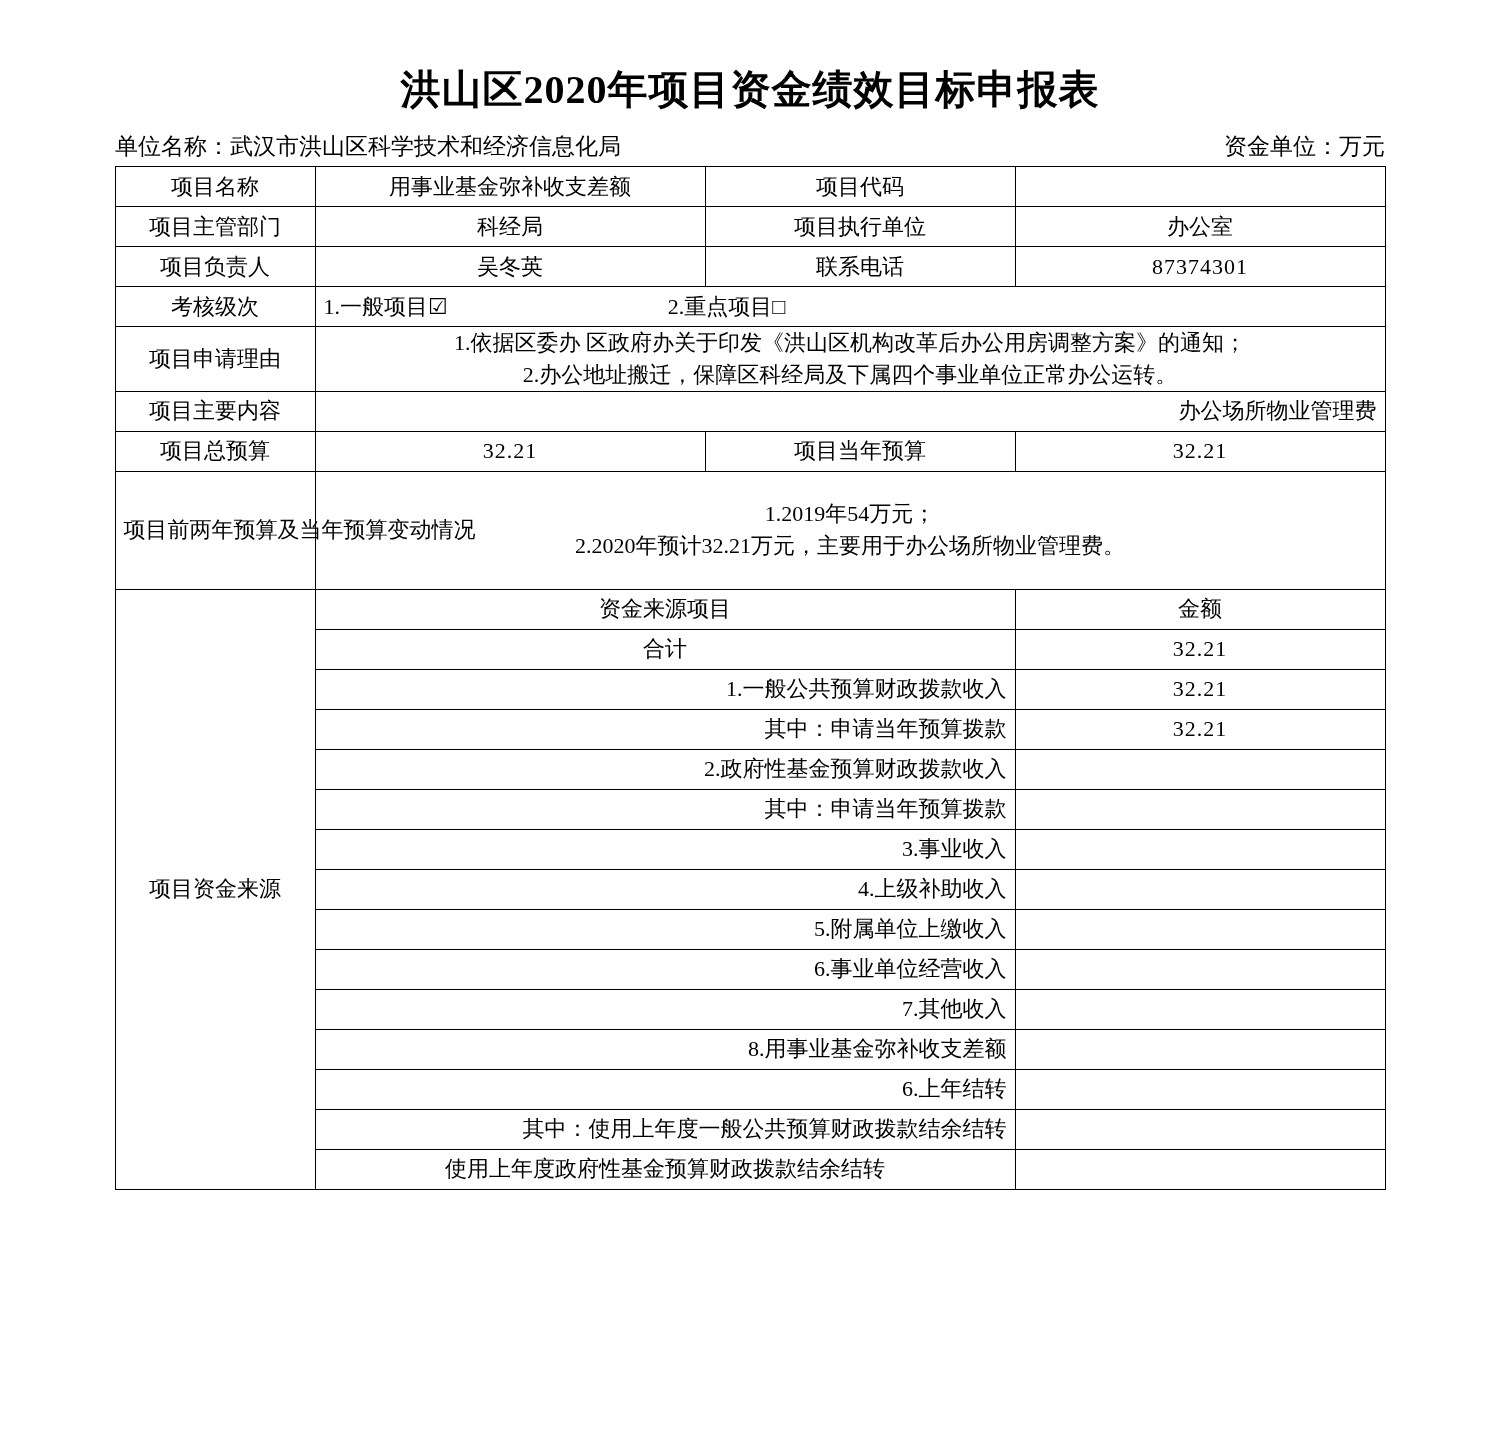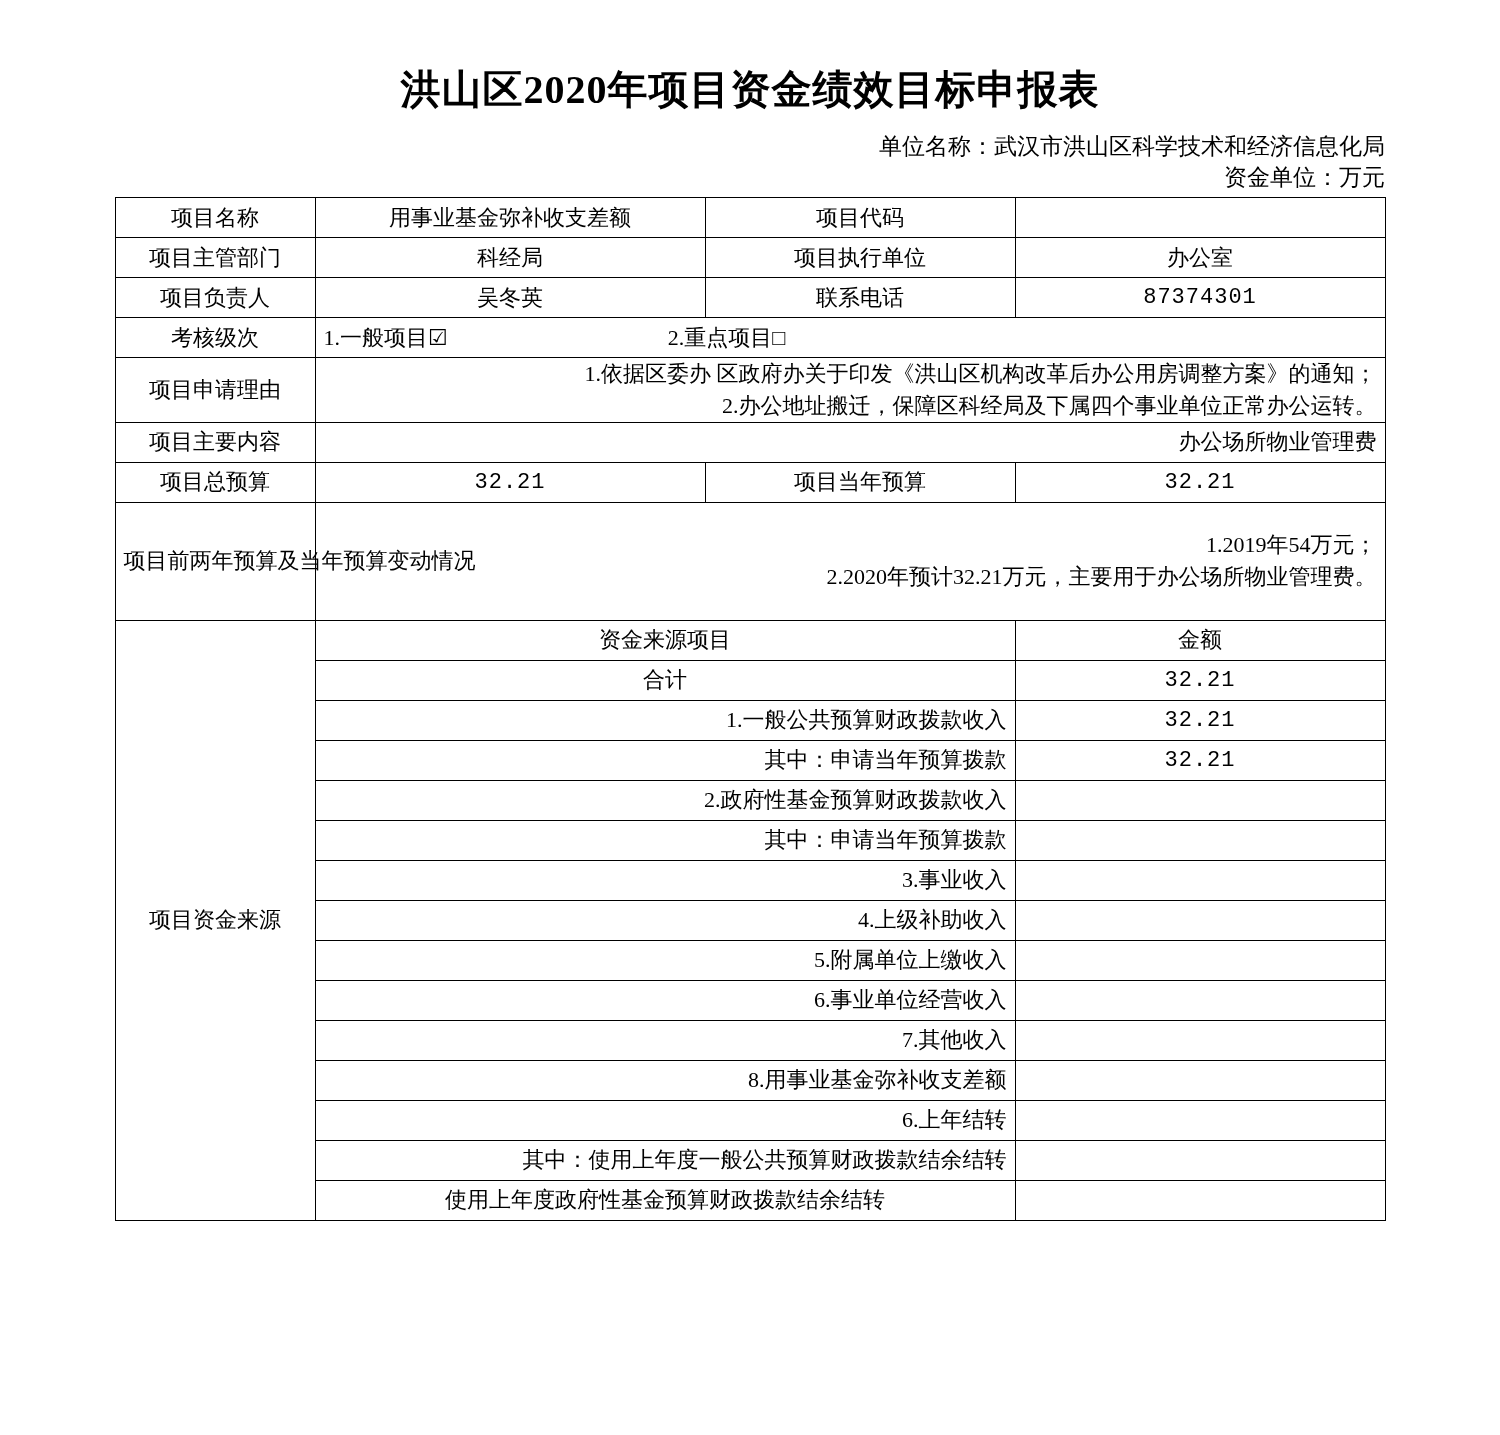--- a/index.html
+++ b/index.html
@@ -29,21 +29,20 @@
     padding-top: 62px;
     font-family: "Liberation Serif", "DejaVu Serif", serif;
   }
   .meta-row {
     display: flex;
     justify-content: space-between;
     align-items: flex-end;
     width: 1270px;
     margin: 14px auto 4px auto;
     font-size: 23px;
-    flex-direction: column;
   }
   .meta-left {
     white-space: nowrap;
   }
   .meta-right {
     white-space: nowrap;
   }
   table.form {
     width: 1270px;
     margin: 0 auto;
@@ -59,36 +58,36 @@
     box-sizing: border-box;
   }
   .c-center { text-align: center; }
   .c-left { text-align: right; }
   .label-cell {
     text-align: center;
     white-space: nowrap;
   }
   .multiline {
     line-height: 1.45;
-    text-align: right;
+    text-align: center;
   }
   .tall { height: 70px; }
   .taller { height: 92px; }
   .src-label {
     text-align: center;
     vertical-align: middle;
   }
   .indent1 { padding-left: 36px; }
   .checkbox-line {
     display: flex;
     align-items: center;
   }
   .opt1 { margin-right: 220px; }
   .num {
-    font-family: Liberation Mono, monospace;
+    font-family: Liberation Serif, serif;
     letter-spacing: 1px;
   }
 </style>
 </head>
 <body>
 
 <div class="page">
 
   <div class="doc-title">洪山区2020年项目资金绩效目标申报表</div>
 

